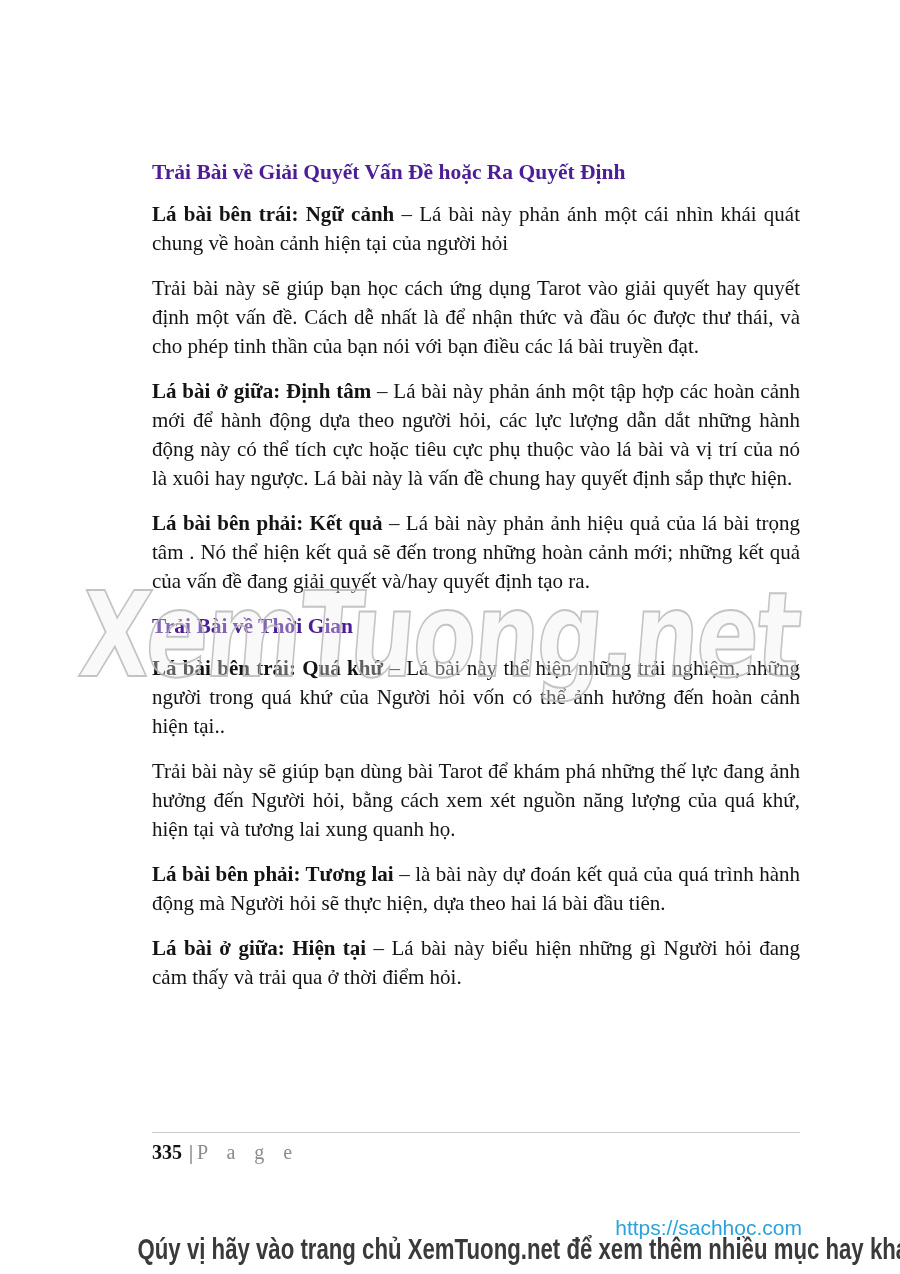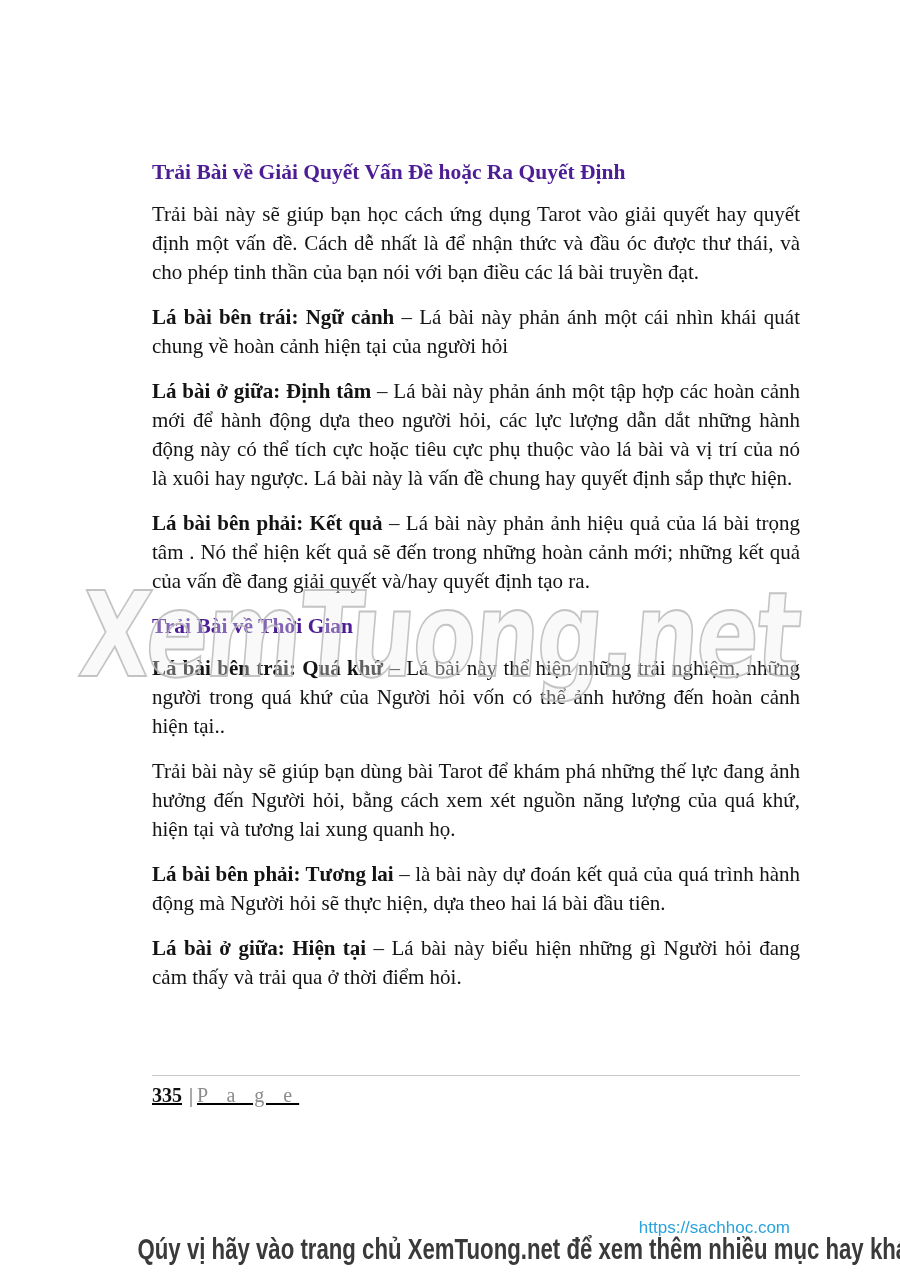--- a/index.html
+++ b/index.html
@@ -20,51 +20,51 @@
   .para b{font-weight:bold;}
   .watermark{
     position:absolute;left:86px;top:566px;z-index:3;pointer-events:none;
     font-family:"DejaVu Sans",sans-serif;font-weight:bold;font-size:118px;
     letter-spacing:-3px;white-space:nowrap;
     transform:scaleX(0.78) skewX(-6deg);transform-origin:left top;
     color:rgba(225,225,225,0.45);
     -webkit-text-fill-color:rgba(238,238,238,0.35);
     -webkit-text-stroke:2px rgba(186,186,186,0.85);
   }
-  .footer{position:absolute;left:152px;top:1075px;width:648px;z-index:1;text-decoration:underline;}
+  .footer{position:absolute;left:152px;top:1132px;width:648px;z-index:1;}
   .footer-rule{border:none;border-top:1px solid #c9c9c9;margin:0 0 7px 0;}
   .footer-text{font-size:20px;line-height:24px;}
   .page-number{font-weight:bold;color:#111111;}
   .footer-sep{color:#5a5a5a;margin:0 4px 0 7px;font-weight:normal;}
   .page-label{color:#8c8c8c;letter-spacing:7px;}
   .sachhoc-link{
-    position:absolute;top:1216px;right:110px;z-index:4;
+    position:absolute;top:1216px;right:98px;z-index:4;
     font-family:"Liberation Sans","DejaVu Sans",sans-serif;
-    font-size:17px;color:#29a2dc;text-decoration:none;line-height:24px;
+    font-size:21px;color:#29a2dc;text-decoration:none;line-height:24px;
   }
   .banner{
     position:absolute;left:0;top:1232px;width:900px;z-index:4;
     text-align:center;
   }
   .banner-text{
     display:inline-block;transform:scaleX(0.74);transform-origin:center top;
     font-family:"Liberation Sans","DejaVu Sans",sans-serif;font-weight:bold;
     font-size:30px;line-height:34px;color:#3a3a3a;white-space:nowrap;
   }
 </style>
 </head>
 <body>
 
 <div class="content">
 
   <h2 class="section-heading">Trải Bài về Giải Quyết Vấn Đề hoặc Ra Quyết Định</h2>
 
+  <p class="para"><b>Lá bài bên trái: Ngữ cảnh</b><span> – Lá bài này phản ánh một cái nhìn khái quát chung về hoàn cảnh hiện tại của người hỏi</span></p>
+
   <p class="para"><span>Trải bài này sẽ giúp bạn học cách ứng dụng Tarot vào giải quyết hay quyết định một vấn đề. Cách dễ nhất là để nhận thức và đầu óc được thư thái, và cho phép tinh thần của bạn nói với bạn điều các lá bài truyền đạt.</span></p>
-
-  <p class="para"><b>Lá bài bên trái: Ngữ cảnh</b><span> – Lá bài này phản ánh một cái nhìn khái quát chung về hoàn cảnh hiện tại của người hỏi</span></p>
 
   <p class="para"><b>Lá bài ở giữa: Định tâm</b><span> – Lá bài này phản ánh một tập hợp các hoàn cảnh mới để hành động dựa theo người hỏi, các lực lượng dẫn dắt những hành động này có thể tích cực hoặc tiêu cực phụ thuộc vào lá bài và vị trí của nó là xuôi hay ngược. Lá bài này là vấn đề chung hay quyết định sắp thực hiện.</span></p>
 
   <p class="para"><b>Lá bài bên phải: Kết quả</b><span> – Lá bài này phản ảnh hiệu quả của lá bài trọng tâm . Nó thể hiện kết quả sẽ đến trong những hoàn cảnh mới; những kết quả của vấn đề đang giải quyết và/hay quyết định tạo ra.</span></p>
 
   <h2 class="section-heading second">Trải Bài về Thời Gian</h2>
 
   <p class="para"><b>Lá bài bên trái: Quá khứ</b><span> – Lá bài này thể hiện những trải nghiệm, những người trong quá khứ của Người hỏi vốn có thể ảnh hưởng đến hoàn cảnh hiện tại..</span></p>
 
   <p class="para"><span>Trải bài này sẽ giúp bạn dùng bài Tarot để khám phá những thế lực đang ảnh hưởng đến Người hỏi, bằng cách xem xét nguồn năng lượng của quá khứ, hiện tại và tương lai xung quanh họ.</span></p>

